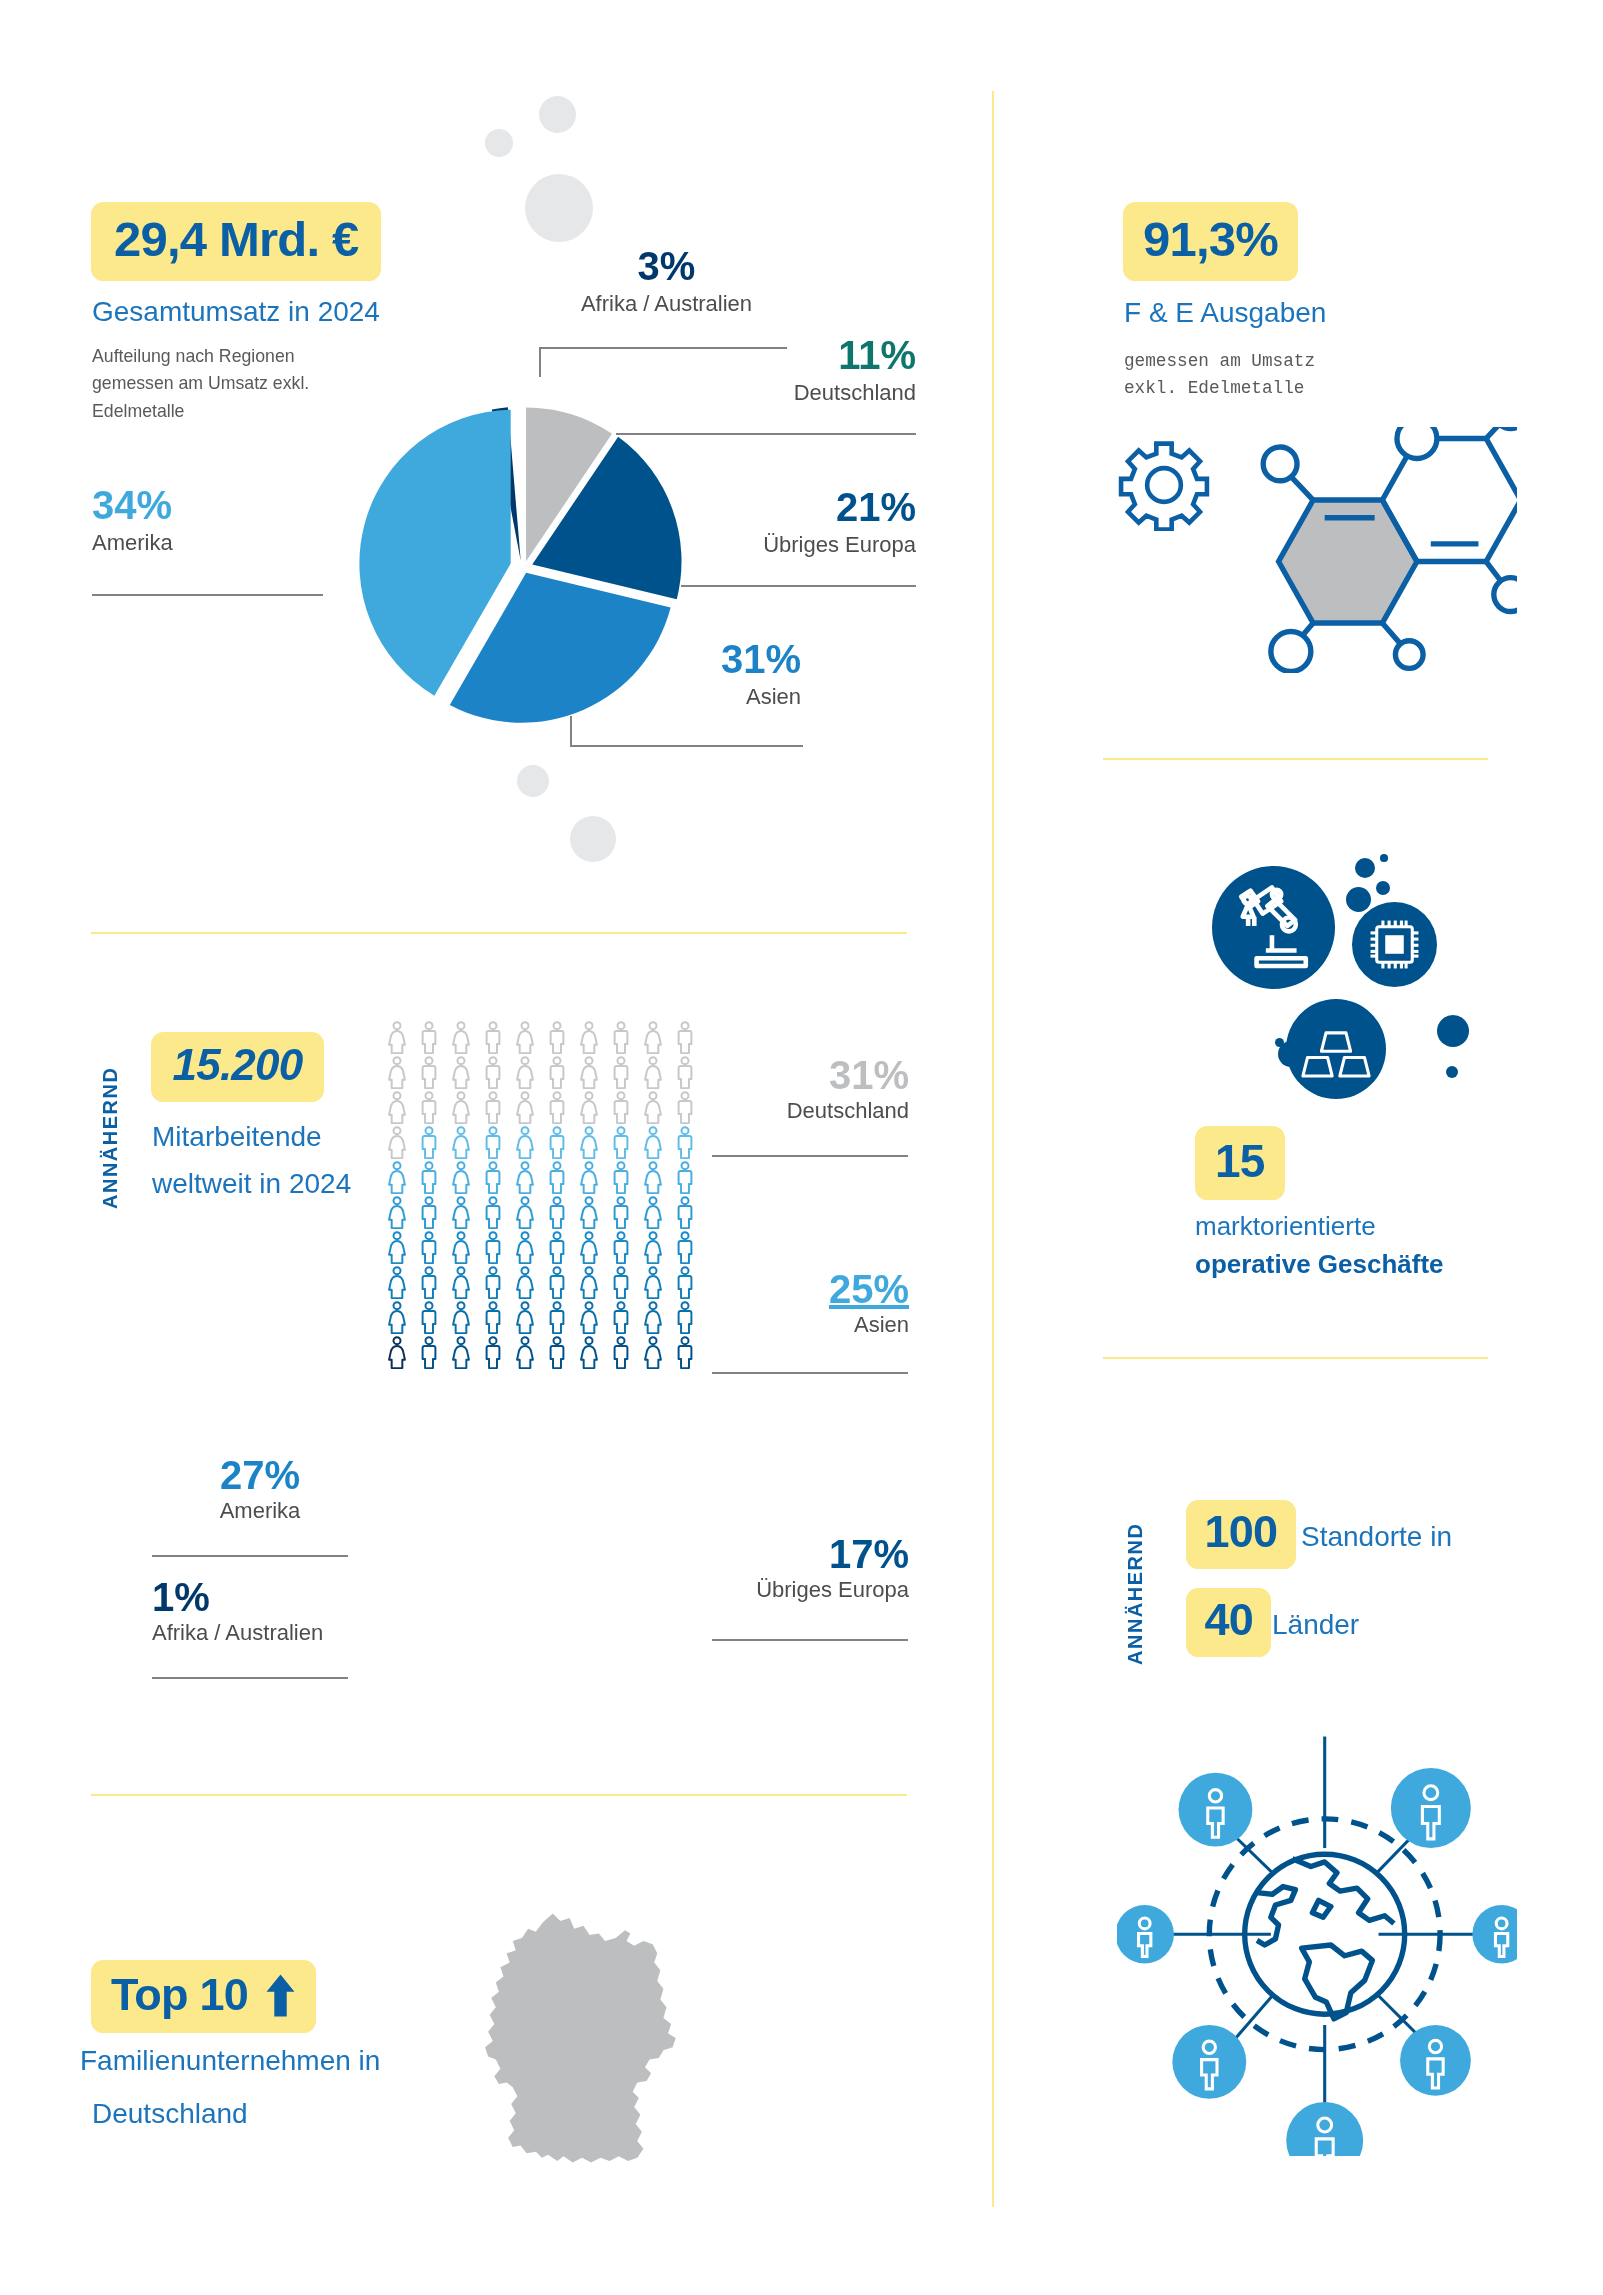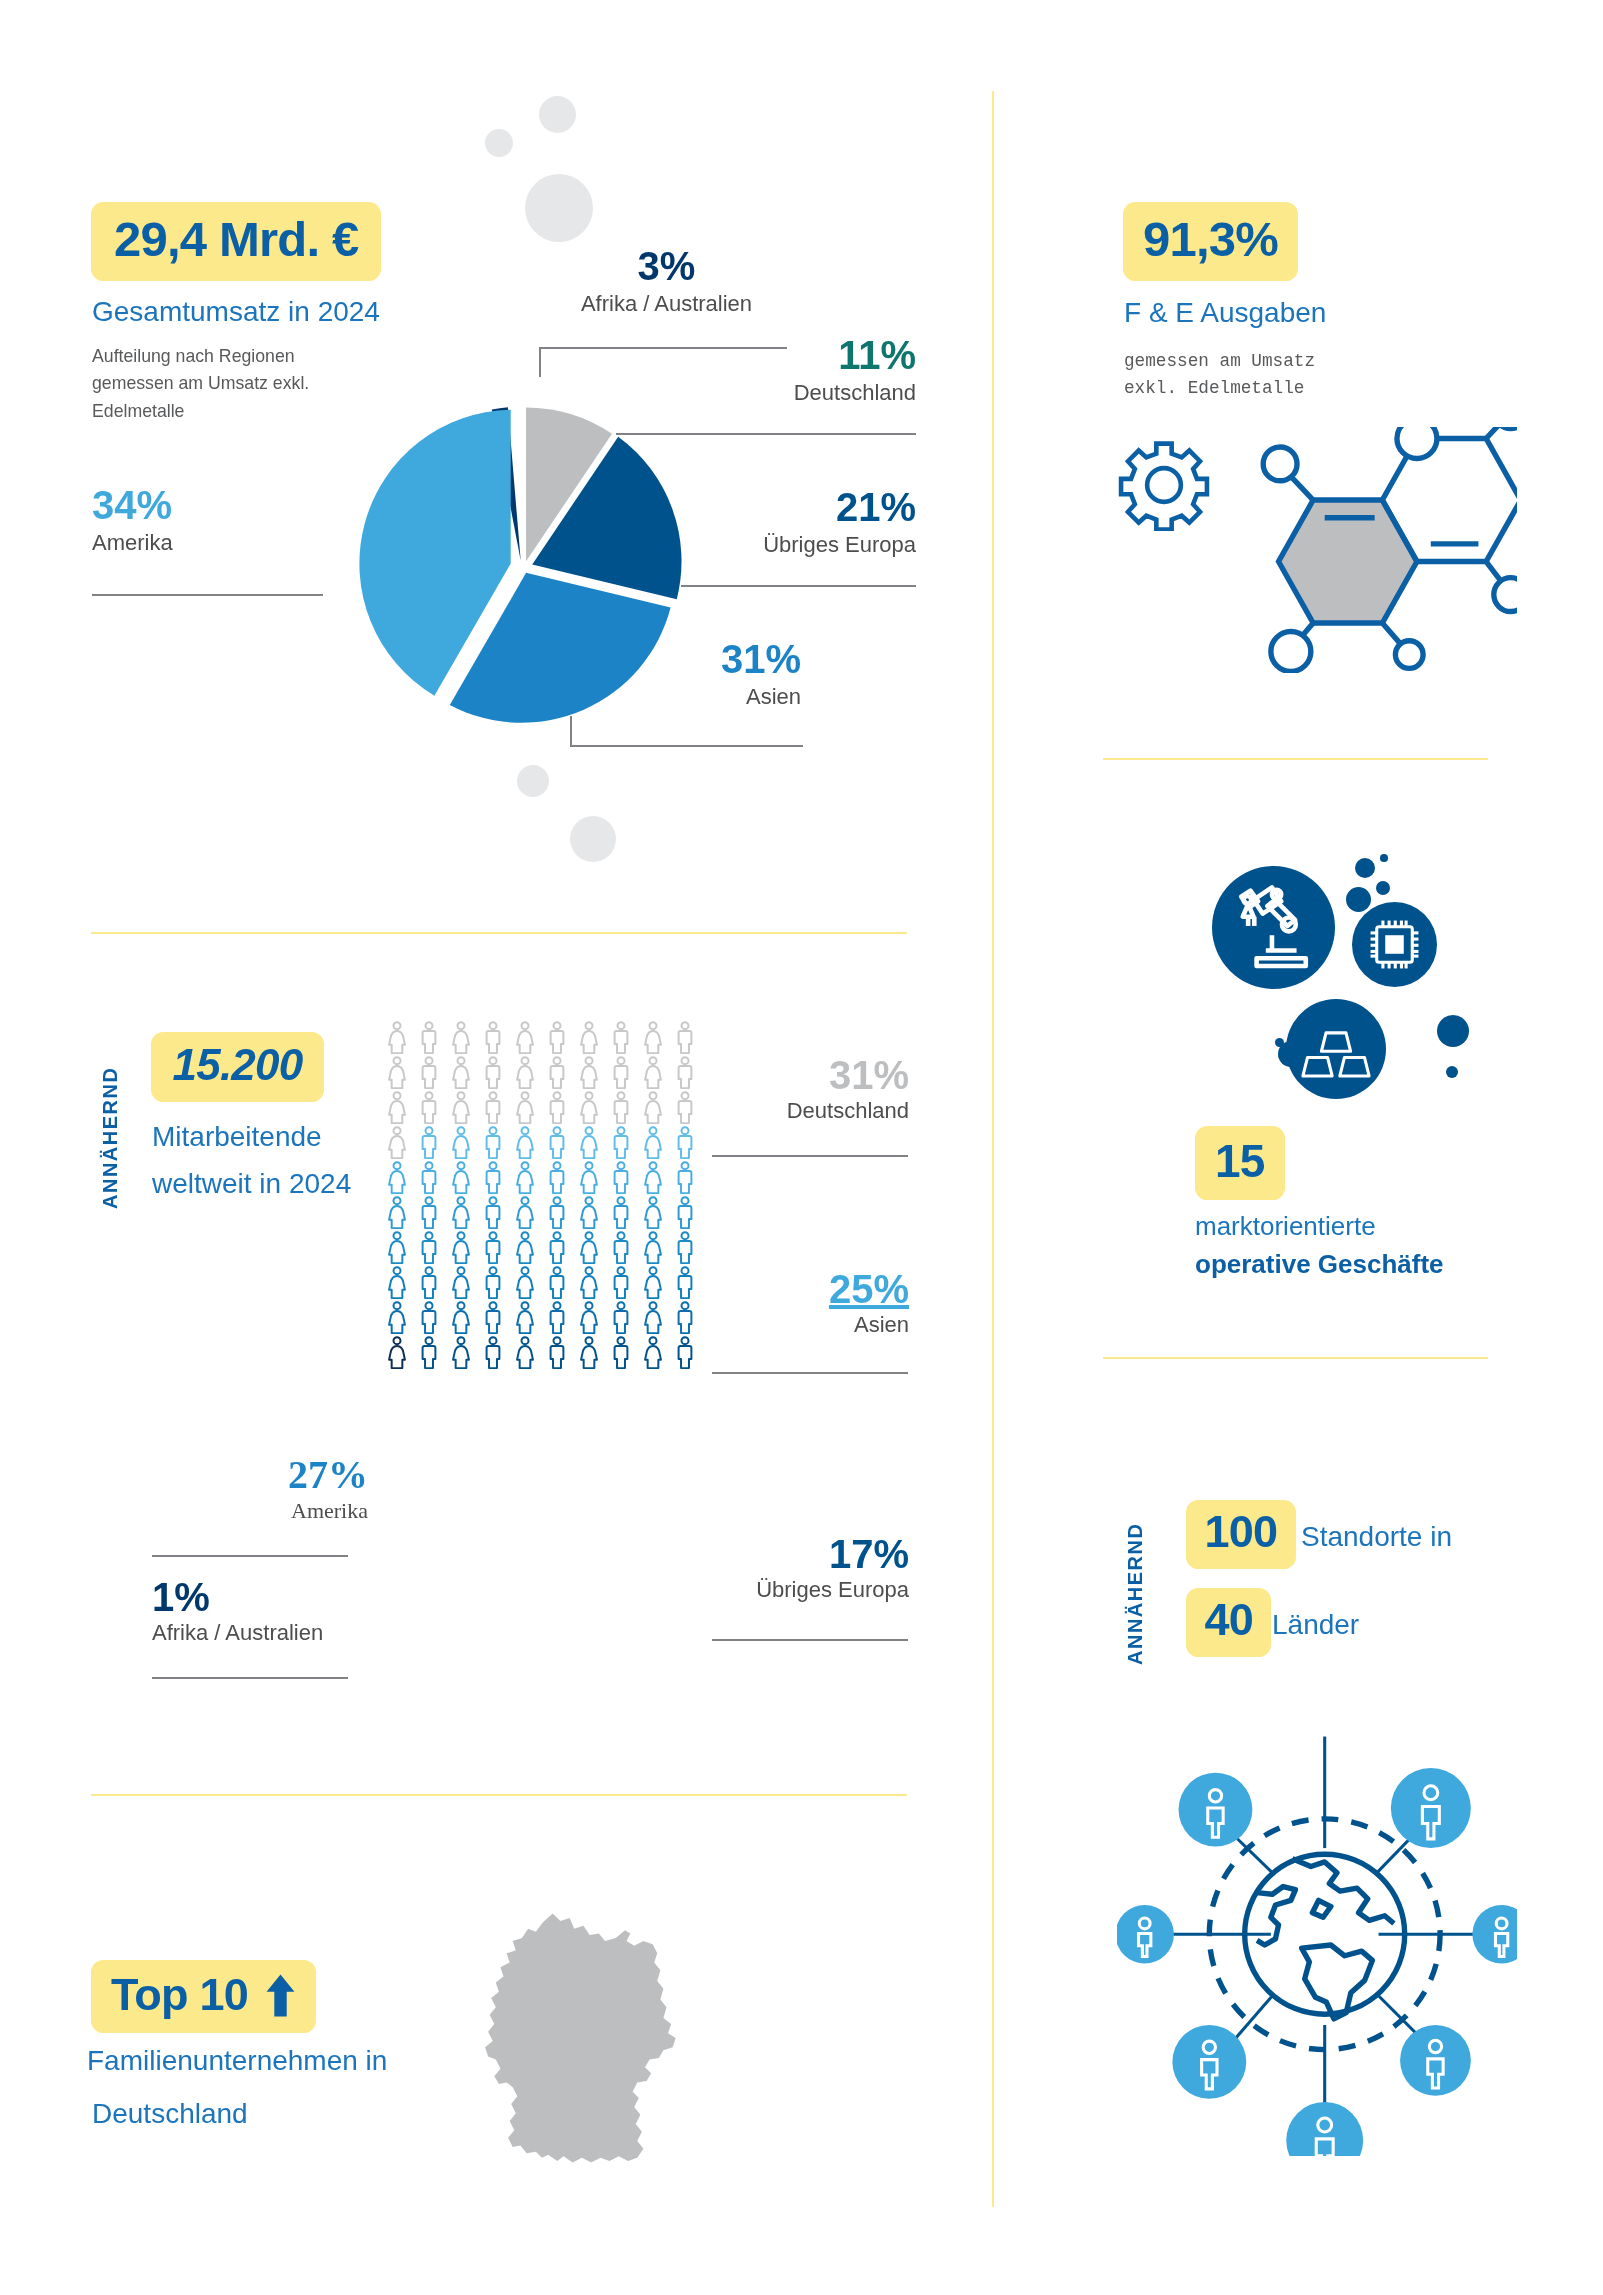--- a/index.html
+++ b/index.html
@@ -729,40 +729,40 @@
     <div class="stat-label" style="margin-top:3.1px;">Asien</div>
   </div>
 
   <div class="leader" style="left:712px;top:1639px;width:196px;height:0;border-width:2.3px 0 0 0;"></div>
   <div class="abs" style="left:678px;top:1534px;width:231px;text-align:right;">
     <div class="stat-pct" style="color:#00528C;font-size:40px;">17%</div>
     <div class="stat-label" style="margin-top:3.1px;">Übriges Europa</div>
   </div>
 
   <div class="leader" style="left:152px;top:1555px;width:196px;height:0;border-width:2.3px 0 0 0;"></div>
-  <div class="abs" style="left:152px;top:1455px;width:216px;text-align:right;font-family:Liberation Serif, serif;">
+  <div class="abs" style="left:152px;top:1455px;width:216px;text-align:center;">
     <div class="stat-pct" style="color:#1C84C6;font-size:40px;">27%</div>
     <div class="stat-label" style="margin-top:3.1px;">Amerika</div>
   </div>
 
   <div class="leader" style="left:152px;top:1677px;width:196px;height:0;border-width:2.3px 0 0 0;"></div>
   <div class="abs" style="left:152px;top:1577px;width:231px;text-align:left;">
     <div class="stat-pct" style="color:#00386B;font-size:40px;">1%</div>
     <div class="stat-label" style="margin-top:3.1px;">Afrika / Australien</div>
   </div>
 
   <div class="divider-h" style="left:91px;top:1794px;width:816px;"></div>
 
   <div class="abs yellow-badge" style="left:91px;top:1960px;padding:9.2px 20px 12.3px 20px;font-size:45px;gap:17px;">
     <span>Top 10</span>
     <svg width="31" height="45" viewBox="0 0 40 58">
       <path d="M20 2 L38 24 L28 24 L28 56 L12 56 L12 24 L2 24 Z" fill="#0B5FA5"></path>
     </svg>
   </div>
-  <div class="abs blue-head" style="left:87px;top:2042px;">Familienunternehmen in</div>
+  <div class="abs blue-head" style="left:80px;top:2042px;">Familienunternehmen in</div>
   <div class="abs blue-head" style="left:92px;top:2095px;">Deutschland</div>
 
   <svg class="abs" style="left:462px;top:1887px;" width="246" height="308" viewBox="0 0 320 400">
     <path fill="#BCBEC0" d="M105,46 L118,34 L128,44 L140,40 L146,54 L158,50 L166,62 L178,60
       L186,70 L200,66 L212,56 L219,60 L214,70 L224,76 L236,70 L248,74 L254,86 L250,98
       L258,108 L254,122 L262,132 L258,146 L266,156 L262,170 L272,178 L268,190 L278,196
       L274,208 L262,212 L256,222 L244,224 L238,234 L246,242 L240,252 L228,254 L222,266
       L230,274 L224,286 L232,296 L226,308 L234,318 L228,330 L236,340 L228,352 L216,356
       L204,350 L192,356 L180,352 L168,358 L156,352 L144,358 L132,350 L124,356 L112,348
       L104,352 L96,344 L84,346 L76,336 L66,338 L60,326 L68,316 L62,304 L70,294 L64,282

